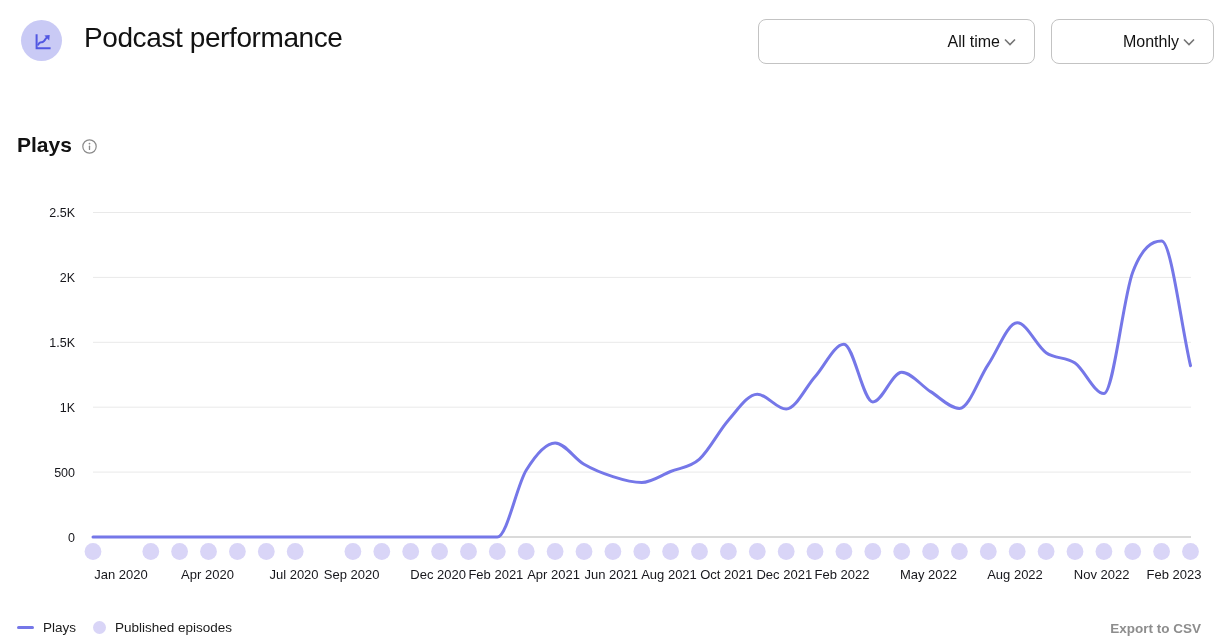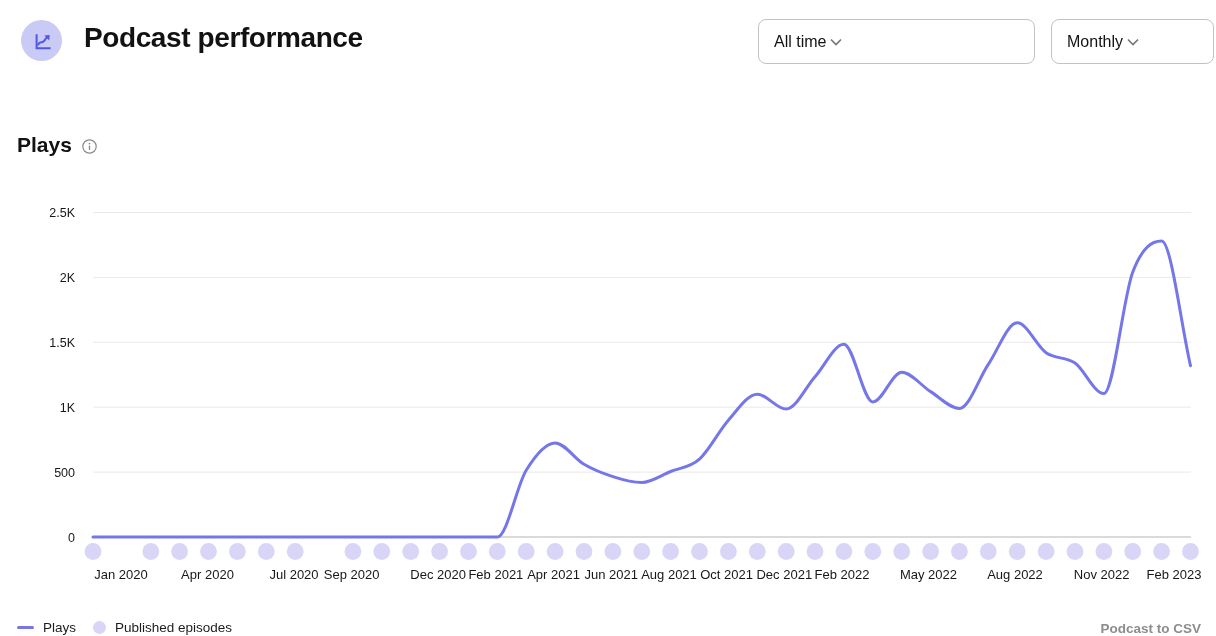--- a/index.html
+++ b/index.html
@@ -5,26 +5,26 @@
   html,body{margin:0;padding:0;}
   body{
     width:1216px;height:636px;position:relative;background:#ffffff;overflow:hidden;
     font-family:"Liberation Sans",sans-serif;color:#121212;
   }
   .hdr-icon{
     position:absolute;left:21px;top:20px;width:41px;height:41px;border-radius:50%;
     background:#c9caf5;display:flex;align-items:center;justify-content:center;
   }
   .page-title{
-    position:absolute;left:84px;top:22px;font-size:28px;font-weight:700;
+    position:absolute;left:84px;top:22px;font-size:28px;font-weight:400;
     letter-spacing:-0.4px;color:#121212;white-space:nowrap;
   }
   .dd{
     position:absolute;top:19px;height:45px;border:1px solid #c3c3c3;border-radius:8px;
-    background:#fff;display:flex;align-items:center;justify-content:flex-start;
+    background:#fff;display:flex;align-items:center;justify-content:flex-end;
     padding:0 14px 0 15px;box-sizing:border-box;font-size:16px;color:#121212;cursor:pointer;
   }
   .dd-alltime{left:758px;width:277px;}
   .dd-monthly{left:1051px;width:163px;}
   .chev{display:flex;align-items:center;}
   .section-title{
     position:absolute;left:17px;top:133px;font-size:21px;font-weight:700;color:#121212;
     display:flex;align-items:center;gap:10px;
   }
   .info-btn{display:flex;align-items:center;margin-top:2px;cursor:pointer;}
@@ -155,13 +155,13 @@
   <div class="legend-item">
     <span class="legend-line" style="background: rgb(117, 119, 232);"></span>
     <span>Plays</span>
   </div>
   <div class="legend-item">
     <span class="legend-dot" style="background: rgb(217, 213, 247);"></span>
     <span>Published episodes</span>
   </div>
 </div>
 
-<div class="export">Podcast to CSV</div>
+<div class="export">Export to CSV</div>
 
 </body></html>

